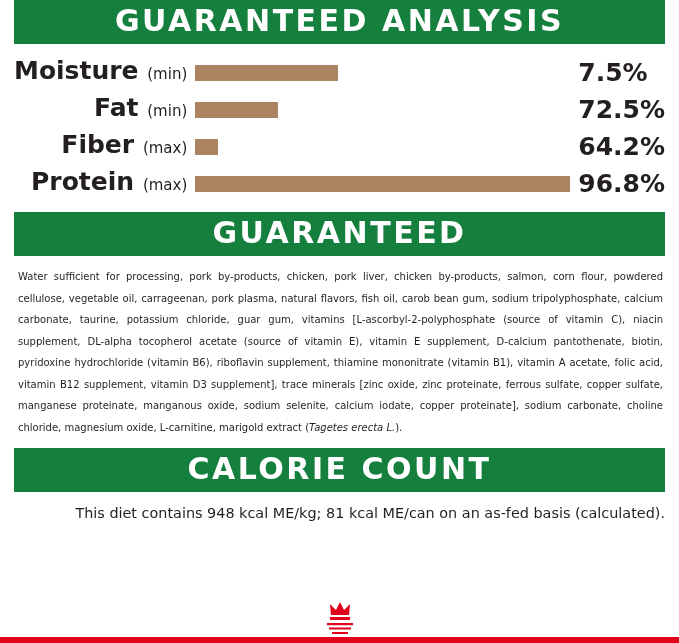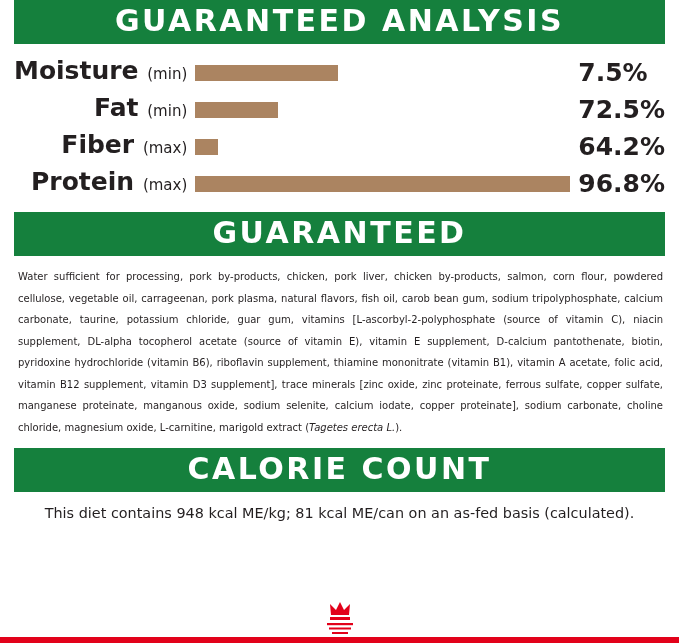--- a/index.html
+++ b/index.html
@@ -83,21 +83,21 @@
     text-align: justify;
     color: #231f20;
   }
   .ingredients-text .ital {
     font-style: italic;
   }
 
   
   .calorie-text {
     margin: 11px 0 16px 0;
-    text-align: center;
+    text-align: right;
     font-size: 14.4px;
     line-height: 20px;
     color: #231f20;
   }
 
   
   .footer {
     position: absolute;
     left: 0;
     bottom: 0;

